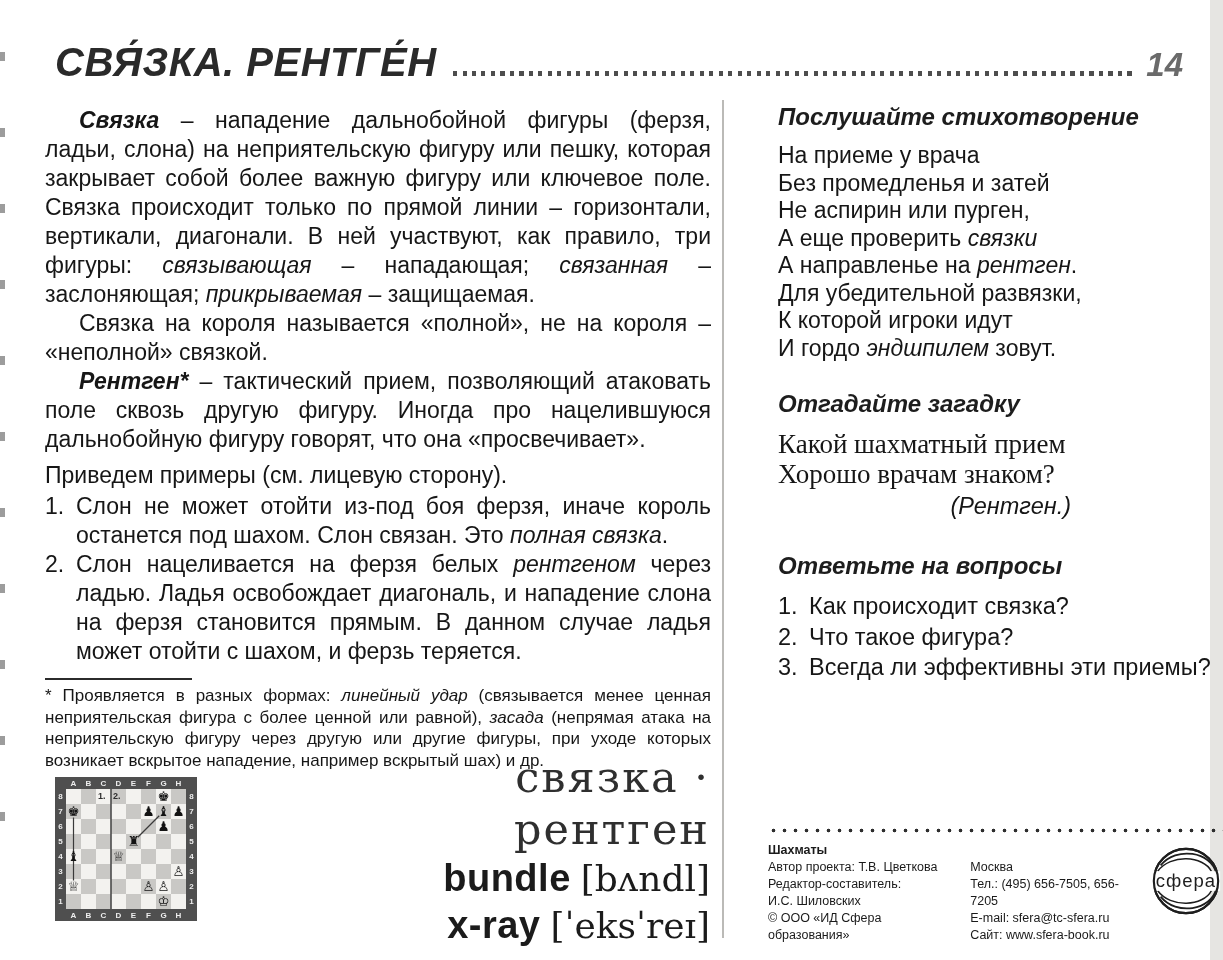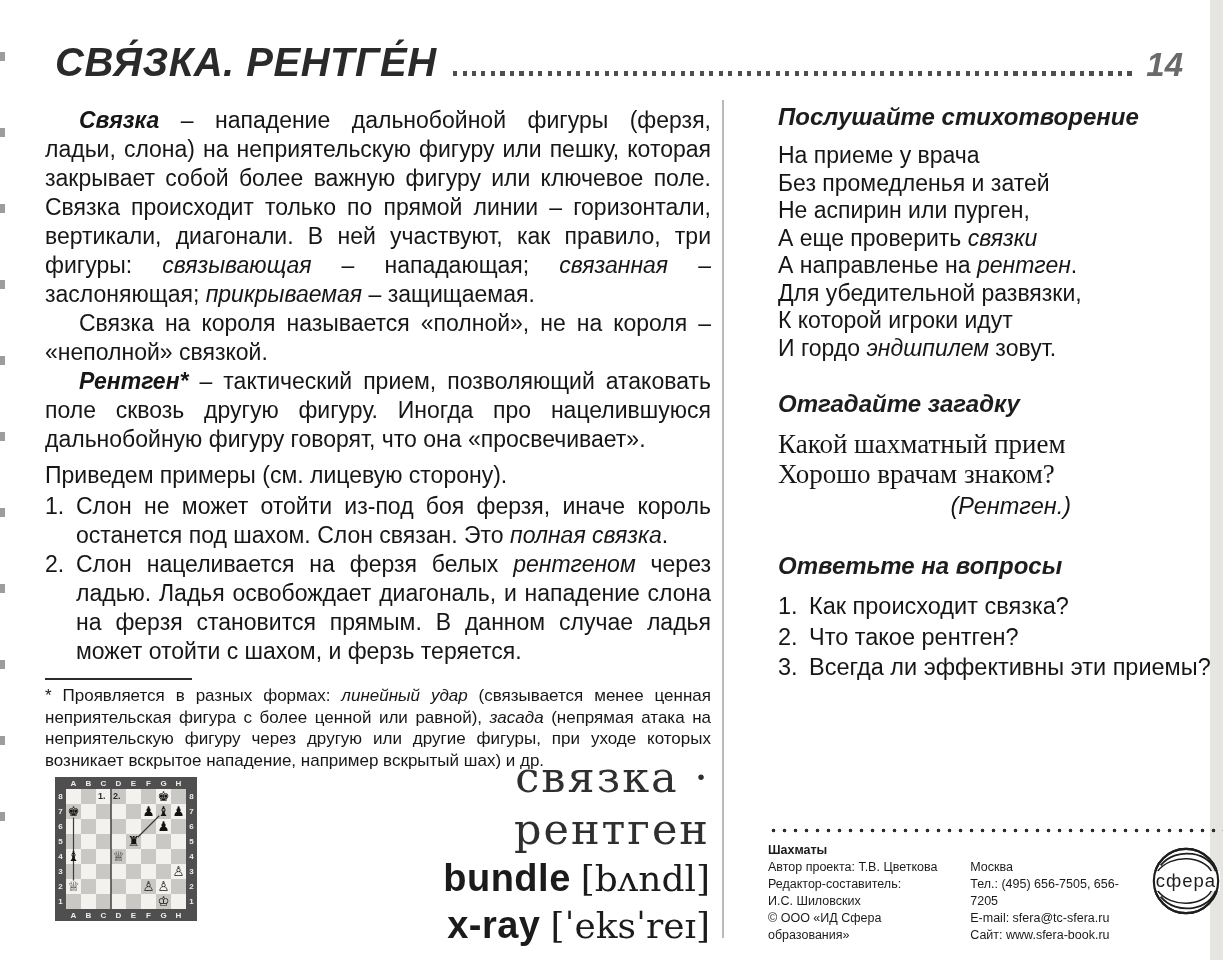--- a/index.html
+++ b/index.html
@@ -121,21 +121,21 @@
       <div>
           <div class="riddle-line">Какой шахматный прием</div>
           <div class="riddle-line">Хорошо врачам знаком?</div>
         </div>
       <div class="riddle-answer">(Рентген.)</div>
     </section>
     <section class="sec-questions">
       <h2>Ответьте на вопросы</h2>
       <div>
           <div class="q-item"><span class="num">1.</span><span>Как происходит связка?</span></div>
-          <div class="q-item"><span class="num">2.</span><span>Что такое рентген?</span></div>
+          <div class="q-item"><span class="num">2.</span><span>Что такое фигура?</span></div>
           <div class="q-item"><span class="num">3.</span><span>Всегда ли эффективны эти приемы?</span></div>
         </div>
     </section>
   </aside>
 
   <div class="board-wrap">
       <div class="blab" style="left: 11px; top: 2px; width: 15px; height: 10px; position: absolute;">A</div>
       <div class="blab" style="left: 11px; top: 134px; width: 15px; height: 10px; position: absolute;">A</div>
       <div class="blab" style="left: 26px; top: 2px; width: 15px; height: 10px; position: absolute;">B</div>
       <div class="blab" style="left: 26px; top: 134px; width: 15px; height: 10px; position: absolute;">B</div>

